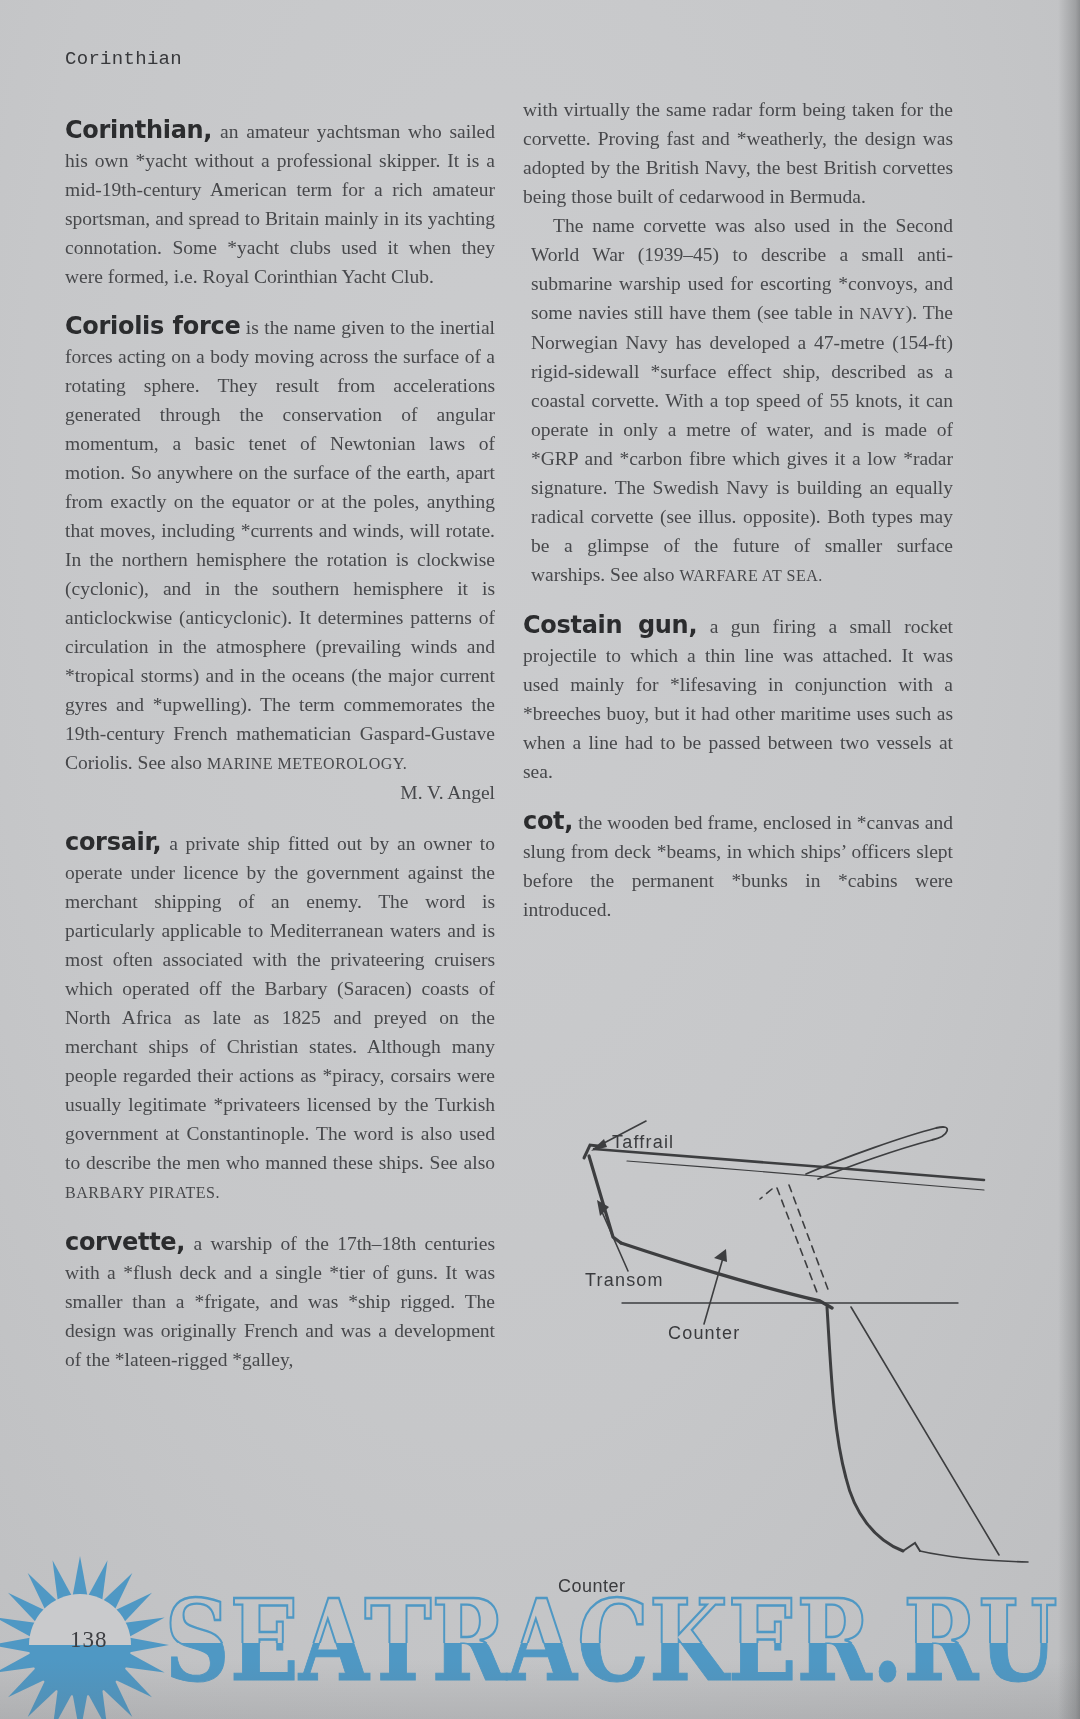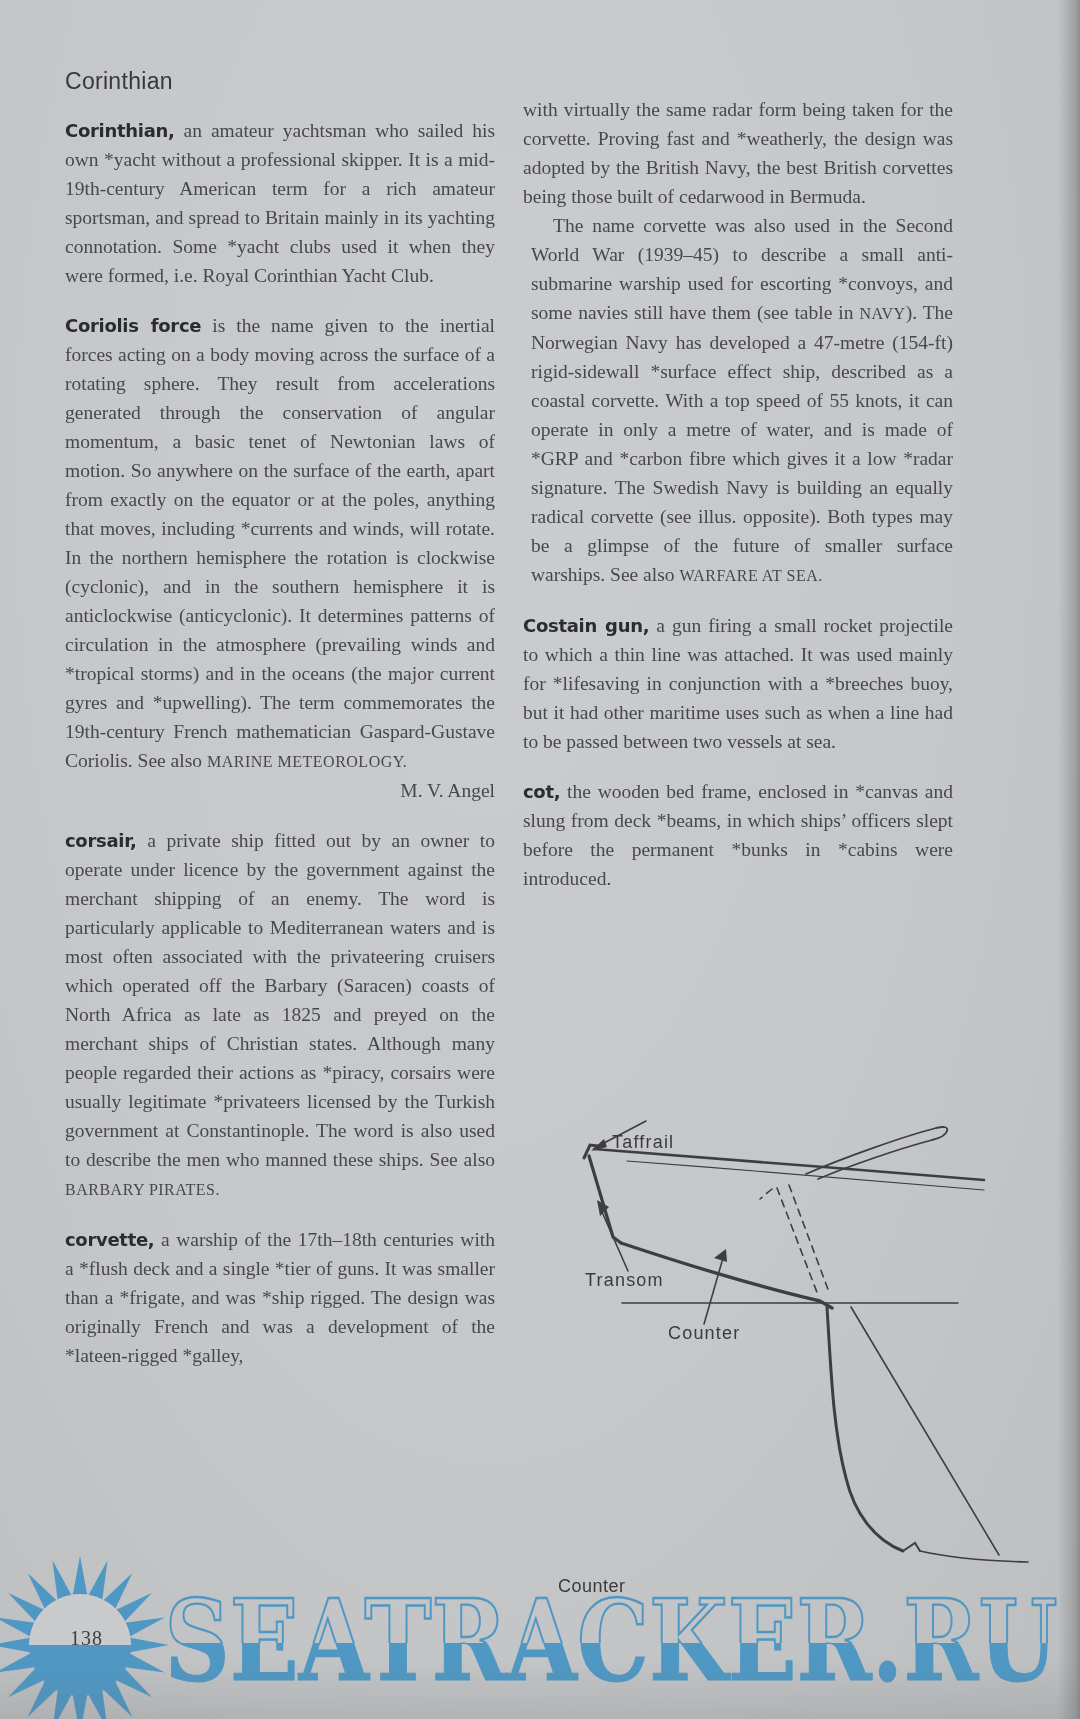--- a/index.html
+++ b/index.html
@@ -6,57 +6,56 @@
   .page{
     position:relative;
     width:1080px;height:1719px;
     overflow:hidden;
     background:radial-gradient(ellipse at 45% 28%, #cbccce 0%, #c6c7c9 55%, #bdbec0 100%);
     font-family:"Liberation Serif", serif;
     color:#48494c;
   }
   .running-head{
     position:absolute;left:65px;top:48px;
-    font-family:Liberation Sans, sans-serif;
-    font-size:23px;color:#37383b;letter-spacing:.3px;
+    font-family:Liberation Mono, monospace;
+    font-size:19px;color:#37383b;letter-spacing:.3px;
     z-index:2;
-    margin-top:20px;
   }
   .col{position:absolute;top:95px;width:430px;z-index:2;}
   .col.left{left:65px;}
   .col.right{left:523px;}
   .para{
     margin:0;
     font-size:19.5px;line-height:29px;
     text-align:justify;
     color:#47484b;
   }
   .para.gap{margin-top:21px;}
   .para.indent{text-indent:22px;margin-left:8px;}
   .para::after{content:"";display:block;clear:both;}
   .seg-b{
     font-family:"DejaVu Sans", sans-serif;
-    font-weight:bold;font-size:18px;color:#2b2c2e;letter-spacing:-.3px;
+    font-weight:bold;font-size:24px;color:#2b2c2e;letter-spacing:-.3px;
   }
   .seg-sc{font-size:16px;letter-spacing:.5px;}
   .seg-au{float:right;margin-left:24px;}
   .diagram-svg{position:absolute;left:520px;top:1085px;width:560px;height:490px;overflow:visible;z-index:2;}
   .diag-label{
     position:absolute;z-index:2;
     font-family:"Liberation Sans", sans-serif;
     font-size:18px;color:#3a3b3e;letter-spacing:1.2px;
   }
   .diagram-caption{
     position:absolute;left:558px;top:1576px;z-index:4;
     font-family:"Liberation Sans", sans-serif;
     font-size:18px;color:#3a3b3e;letter-spacing:.5px;
   }
   .page-number{
     position:absolute;left:70px;top:1627px;z-index:4;
-    font-size:20px;color:#3d3e42;letter-spacing:1px;
+    font-size:23px;color:#3d3e42;letter-spacing:1px;
   }
   .watermark-svg{position:absolute;left:0;top:0;width:1080px;height:1719px;z-index:1;}
   .edge-shadow{
     position:absolute;right:0;top:0;width:22px;height:1719px;z-index:5;
     background:linear-gradient(90deg, rgba(130,132,134,0) 0%, rgba(130,132,134,.55) 80%, rgba(110,112,114,.65) 100%);
     pointer-events:none;
   }
   .bottom-shade{
     position:absolute;left:0;bottom:0;width:1080px;height:60px;z-index:5;
     background:linear-gradient(180deg, rgba(100,102,104,0) 0%, rgba(100,102,104,.18) 100%);

